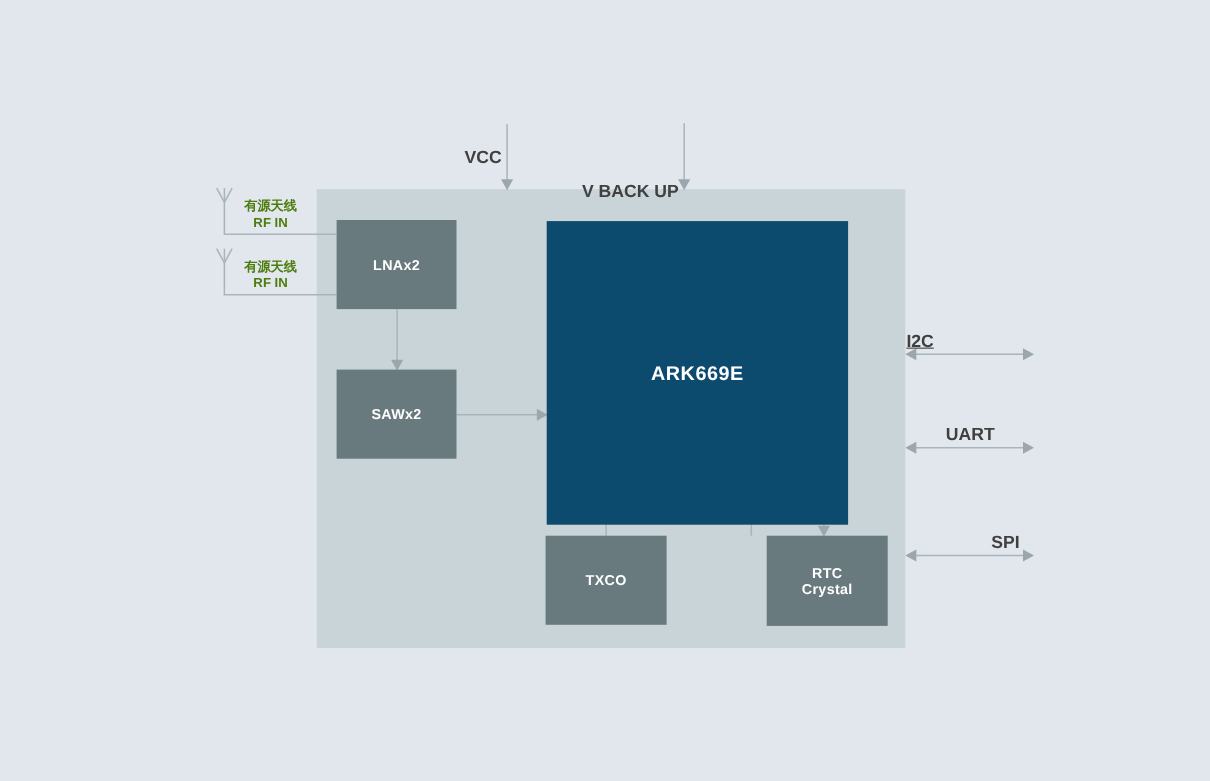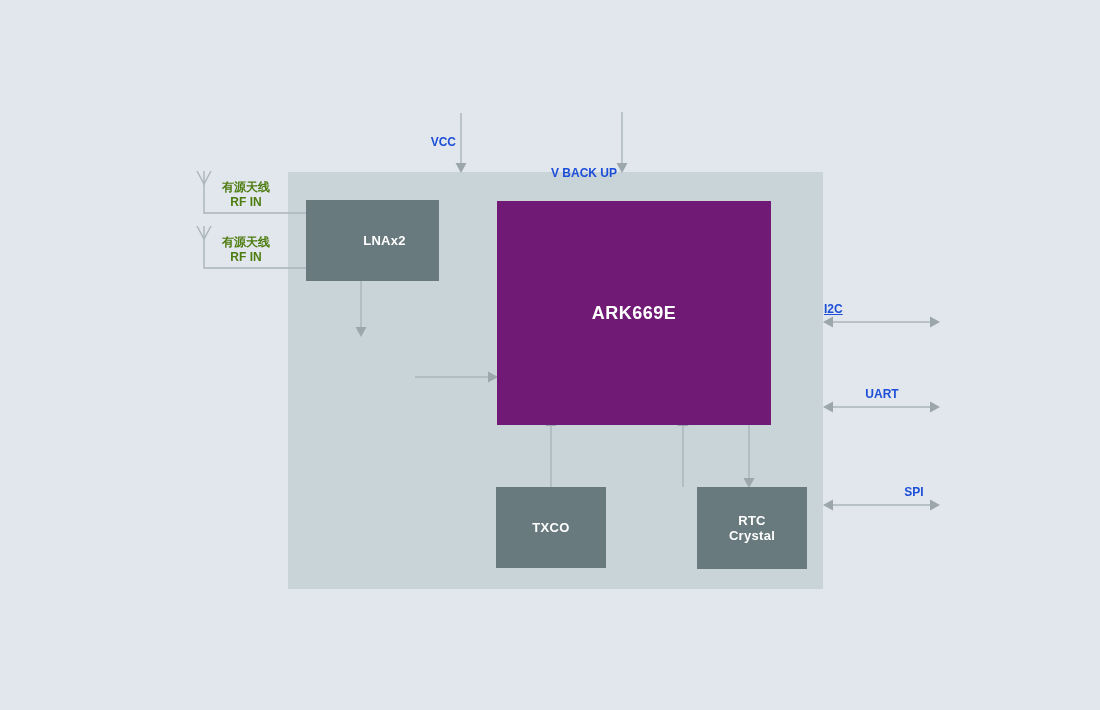--- a/index.html
+++ b/index.html
@@ -25,36 +25,36 @@
   }
   .block{
     position:absolute;
     background:#697a7e;
     color:#ffffff;
     display:flex;align-items:center;justify-content:center;
     flex-direction:column;
     font-weight:bold;font-size:13px;letter-spacing:0.3px;
     text-align:center;line-height:15px;
   }
-  .block-lna{left:306px;top:200px;width:109px;height:81px;padding-left:24px;}
+  .block-lna{left:306px;top:200px;width:109px;height:81px;}
   .block-saw{left:306px;top:336px;width:109px;height:81px;}
   .block-txco{left:496px;top:487px;width:110px;height:81px;}
   .block-rtc{left:697px;top:487px;width:110px;height:82px;}
   .chip{
     position:absolute;
-    left:497px;top:201px;width:274px;height:224px;
-    background:#701a75;
+    left:497px;top:201px;width:274px;height:276px;
+    background:#0c4a6e;
     color:#ffffff;
     display:flex;align-items:center;justify-content:center;
     font-weight:bold;font-size:18px;letter-spacing:0.5px;text-align:center;
   }
   .lbl{
     position:absolute;
-    color:#1d4ed8;
-    font-weight:bold;font-size:12px;
+    color:#404040;
+    font-weight:bold;font-size:16px;
     white-space:nowrap;
   }
   .lbl-vcc{left:398px;top:135px;width:58px;text-align:right;}
   .lbl-vbackup{left:497px;top:134px;width:120px;text-align:right;margin-top:32px;}
   .lbl-i2c{left:824px;top:302px;width:116px;text-align:left;text-decoration:underline;}
   .lbl-uart{left:824px;top:387px;width:116px;text-align:center;}
   .lbl-spi{left:856px;top:485px;width:116px;text-align:center;}
   .ant-label{
     position:absolute;
     color:#4d7c0f;
@@ -116,20 +116,23 @@
 
       <polygon points="833,316.5 833,327.5 823,322"></polygon>
       <polygon points="833,401.5 833,412.5 823,407"></polygon>
       <polygon points="833,499.5 833,510.5 823,505"></polygon>
     </g>
   </svg>
 
   <div class="block block-lna">
     <span>LNAx2</span>
   </div>
+  <div class="block block-saw">
+    <span>SAWx2</span>
+  </div>
   <div class="chip">
     <span>ARK669E</span>
   </div>
   <div class="block block-txco">
     <span>TXCO</span>
   </div>
   <div class="block block-rtc">
     <span>RTC</span>
     <span>Crystal</span>
   </div>

